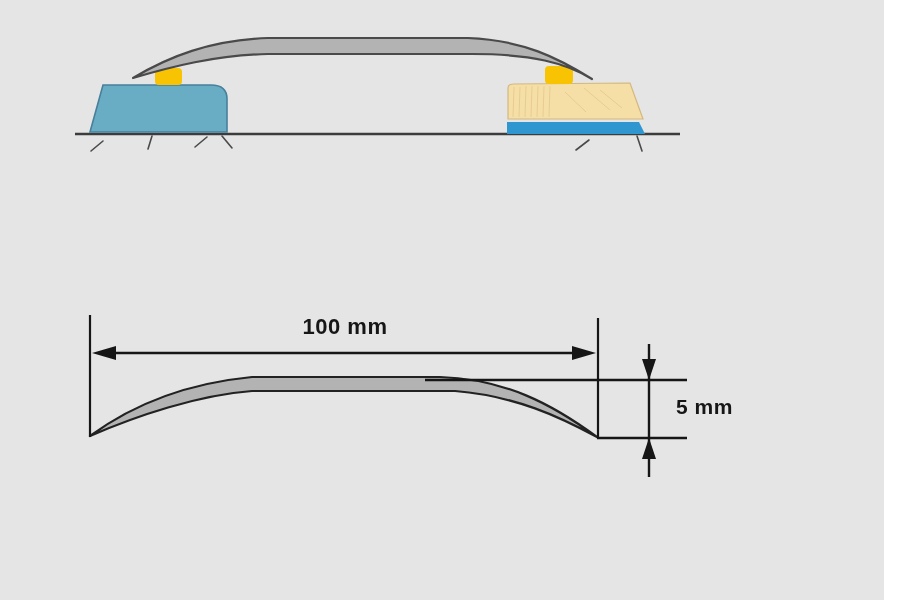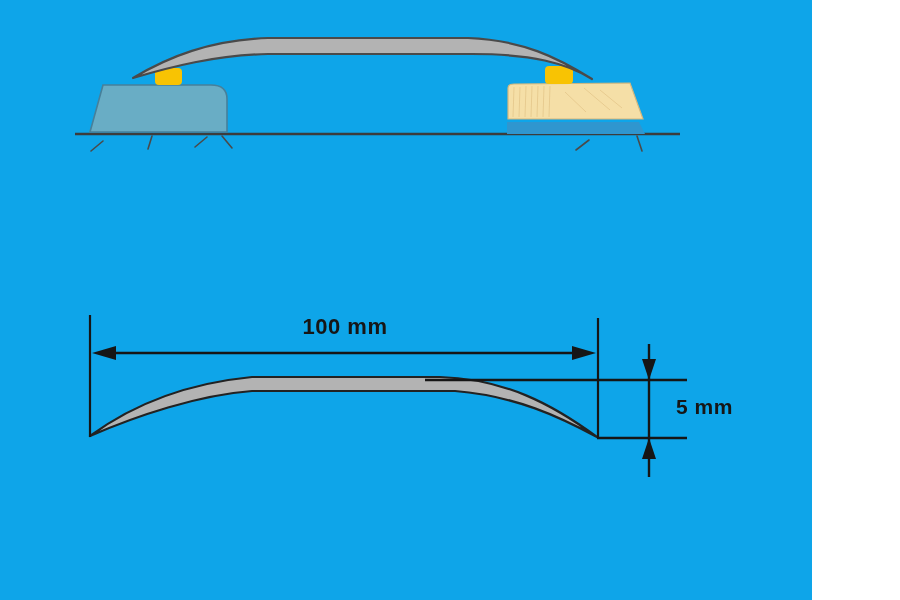--- a/index.html
+++ b/index.html
@@ -1,20 +1,20 @@
 <!DOCTYPE html>
 <html><head>
 <meta charset="utf-8">
 <style>
   html, body { margin: 0; padding: 0; background: #ffffff; }
   .canvas {
     position: relative;
-    width: 812px;
+    width: 884px;
     height: 600px;
-    background: #0ea5e9;
+    background: #e5e5e5;
     overflow: hidden;
     font-family: "Liberation Sans", sans-serif;
   }
   svg { display: block; }
   .dim-text {
     font-family: "Liberation Sans", sans-serif;
     font-weight: bold;
     fill: #161616;
     letter-spacing: 0.5px;
   }

